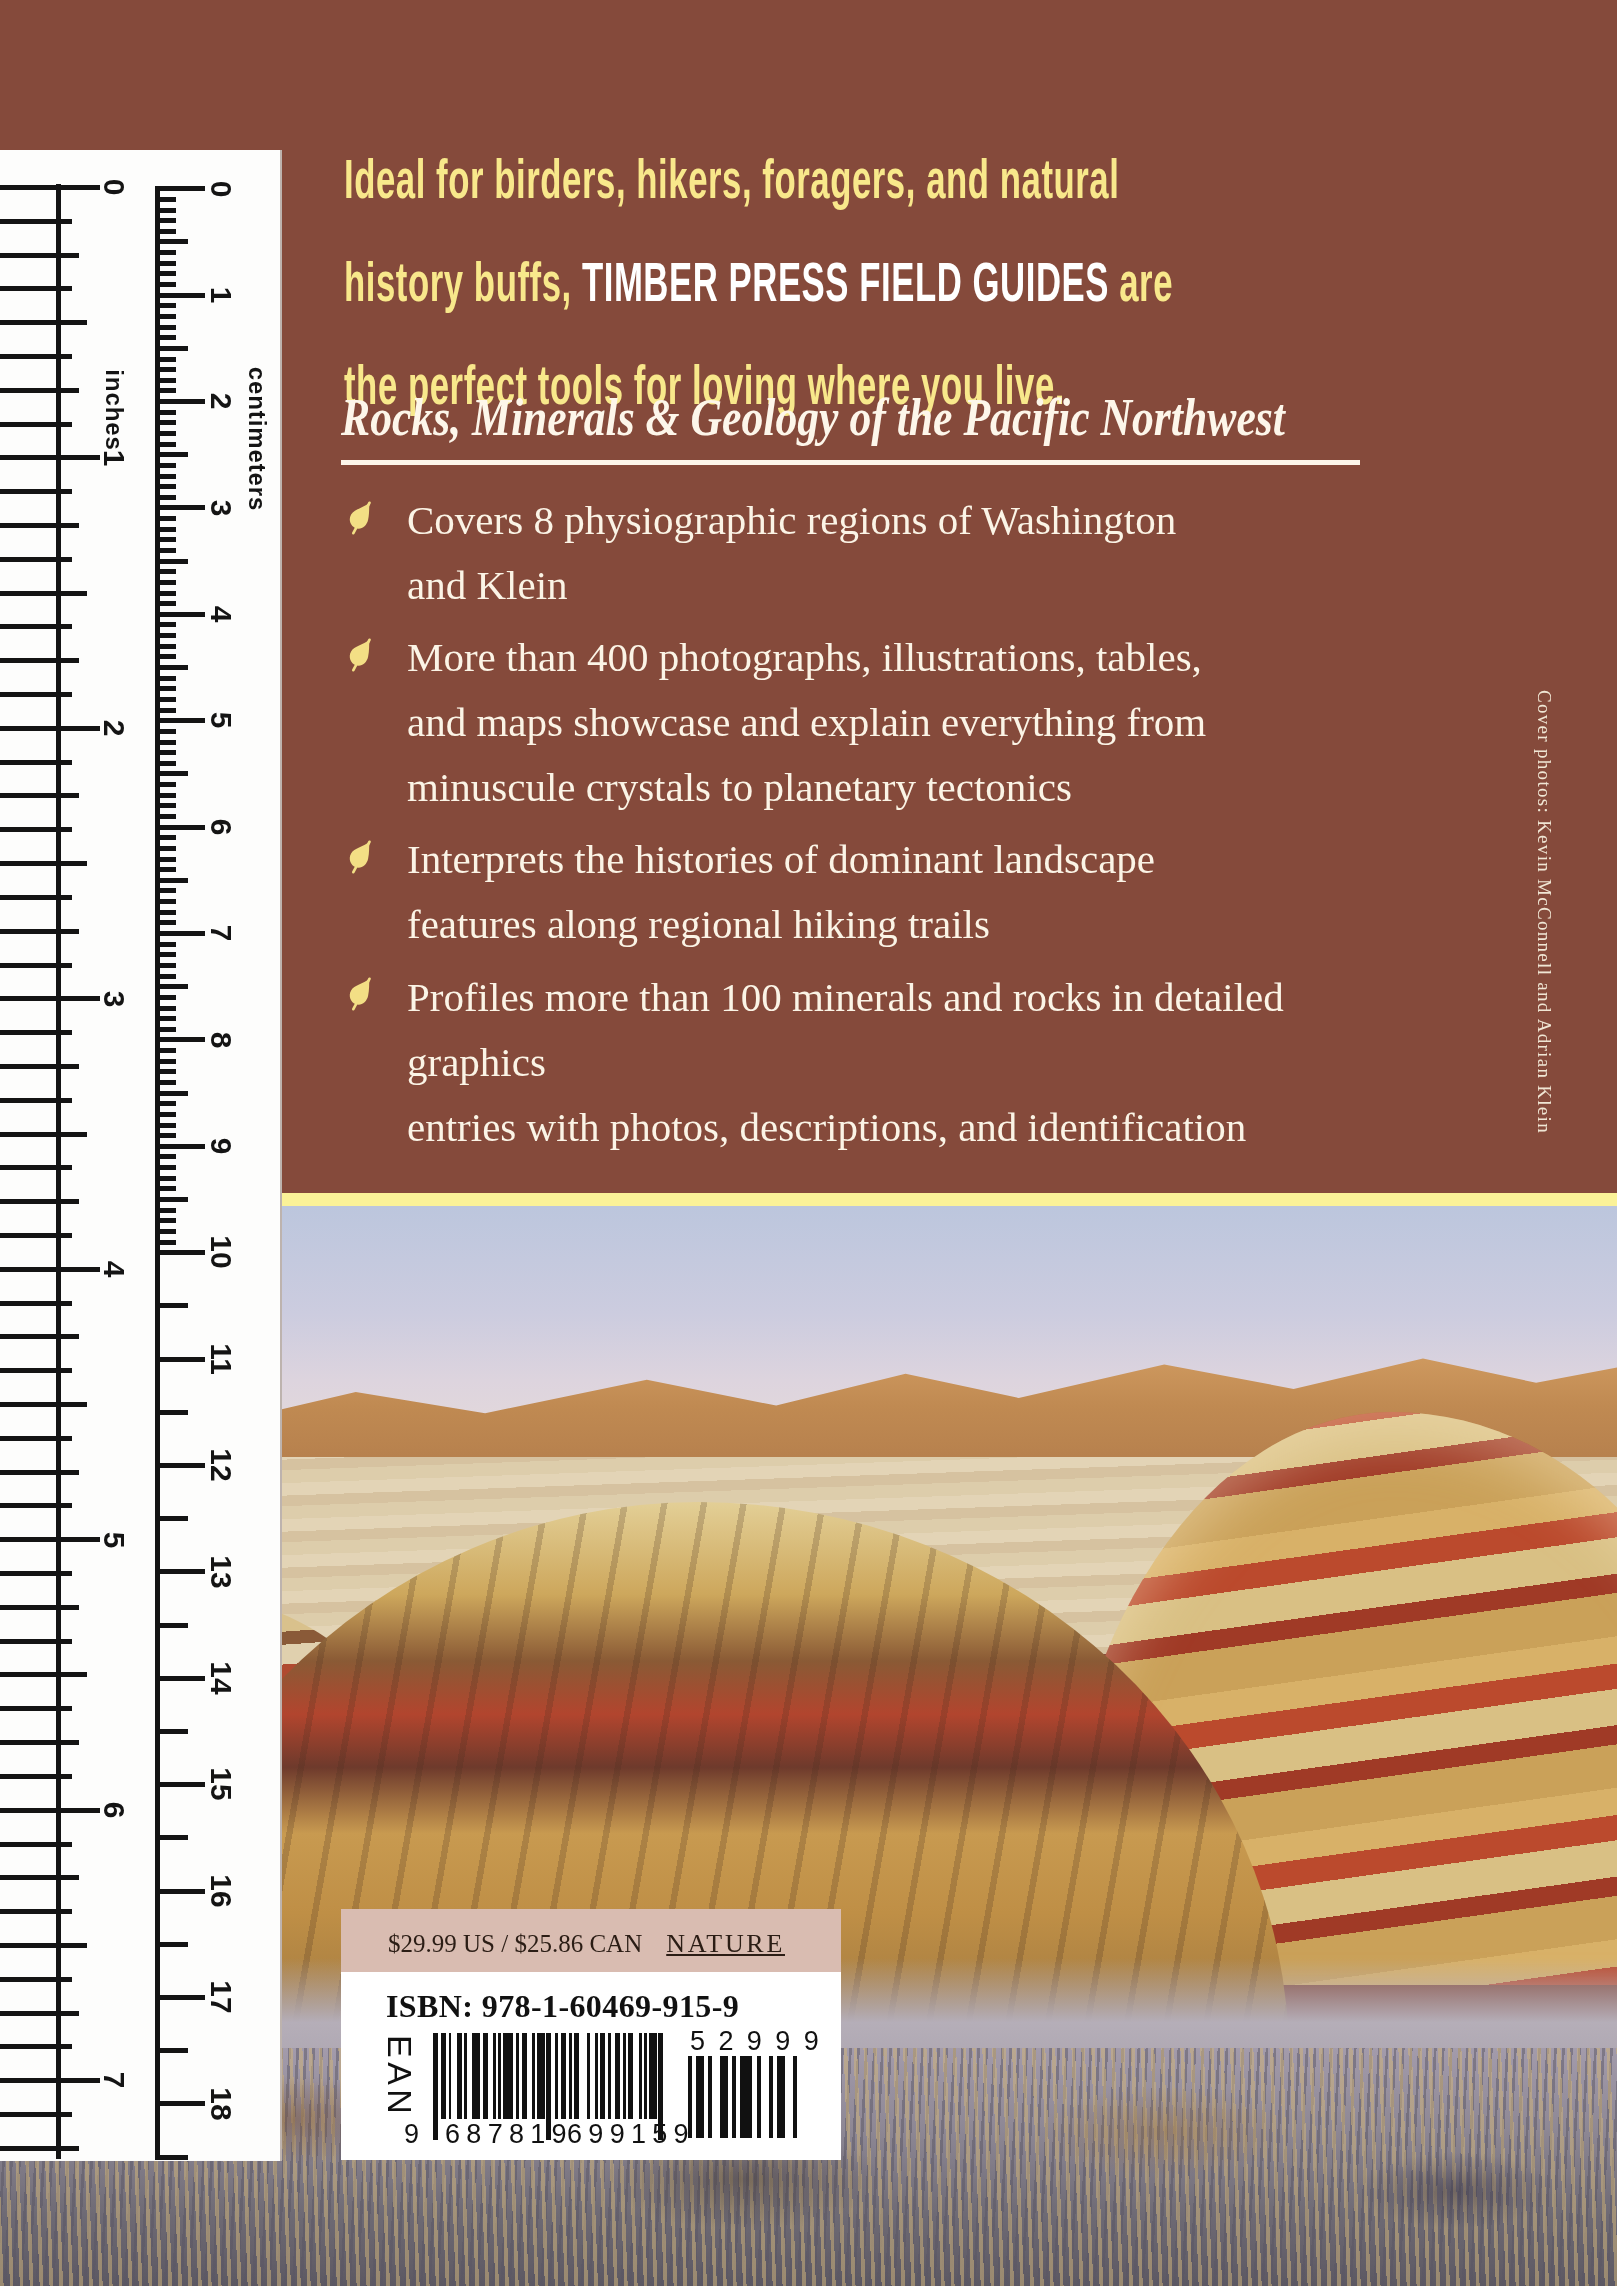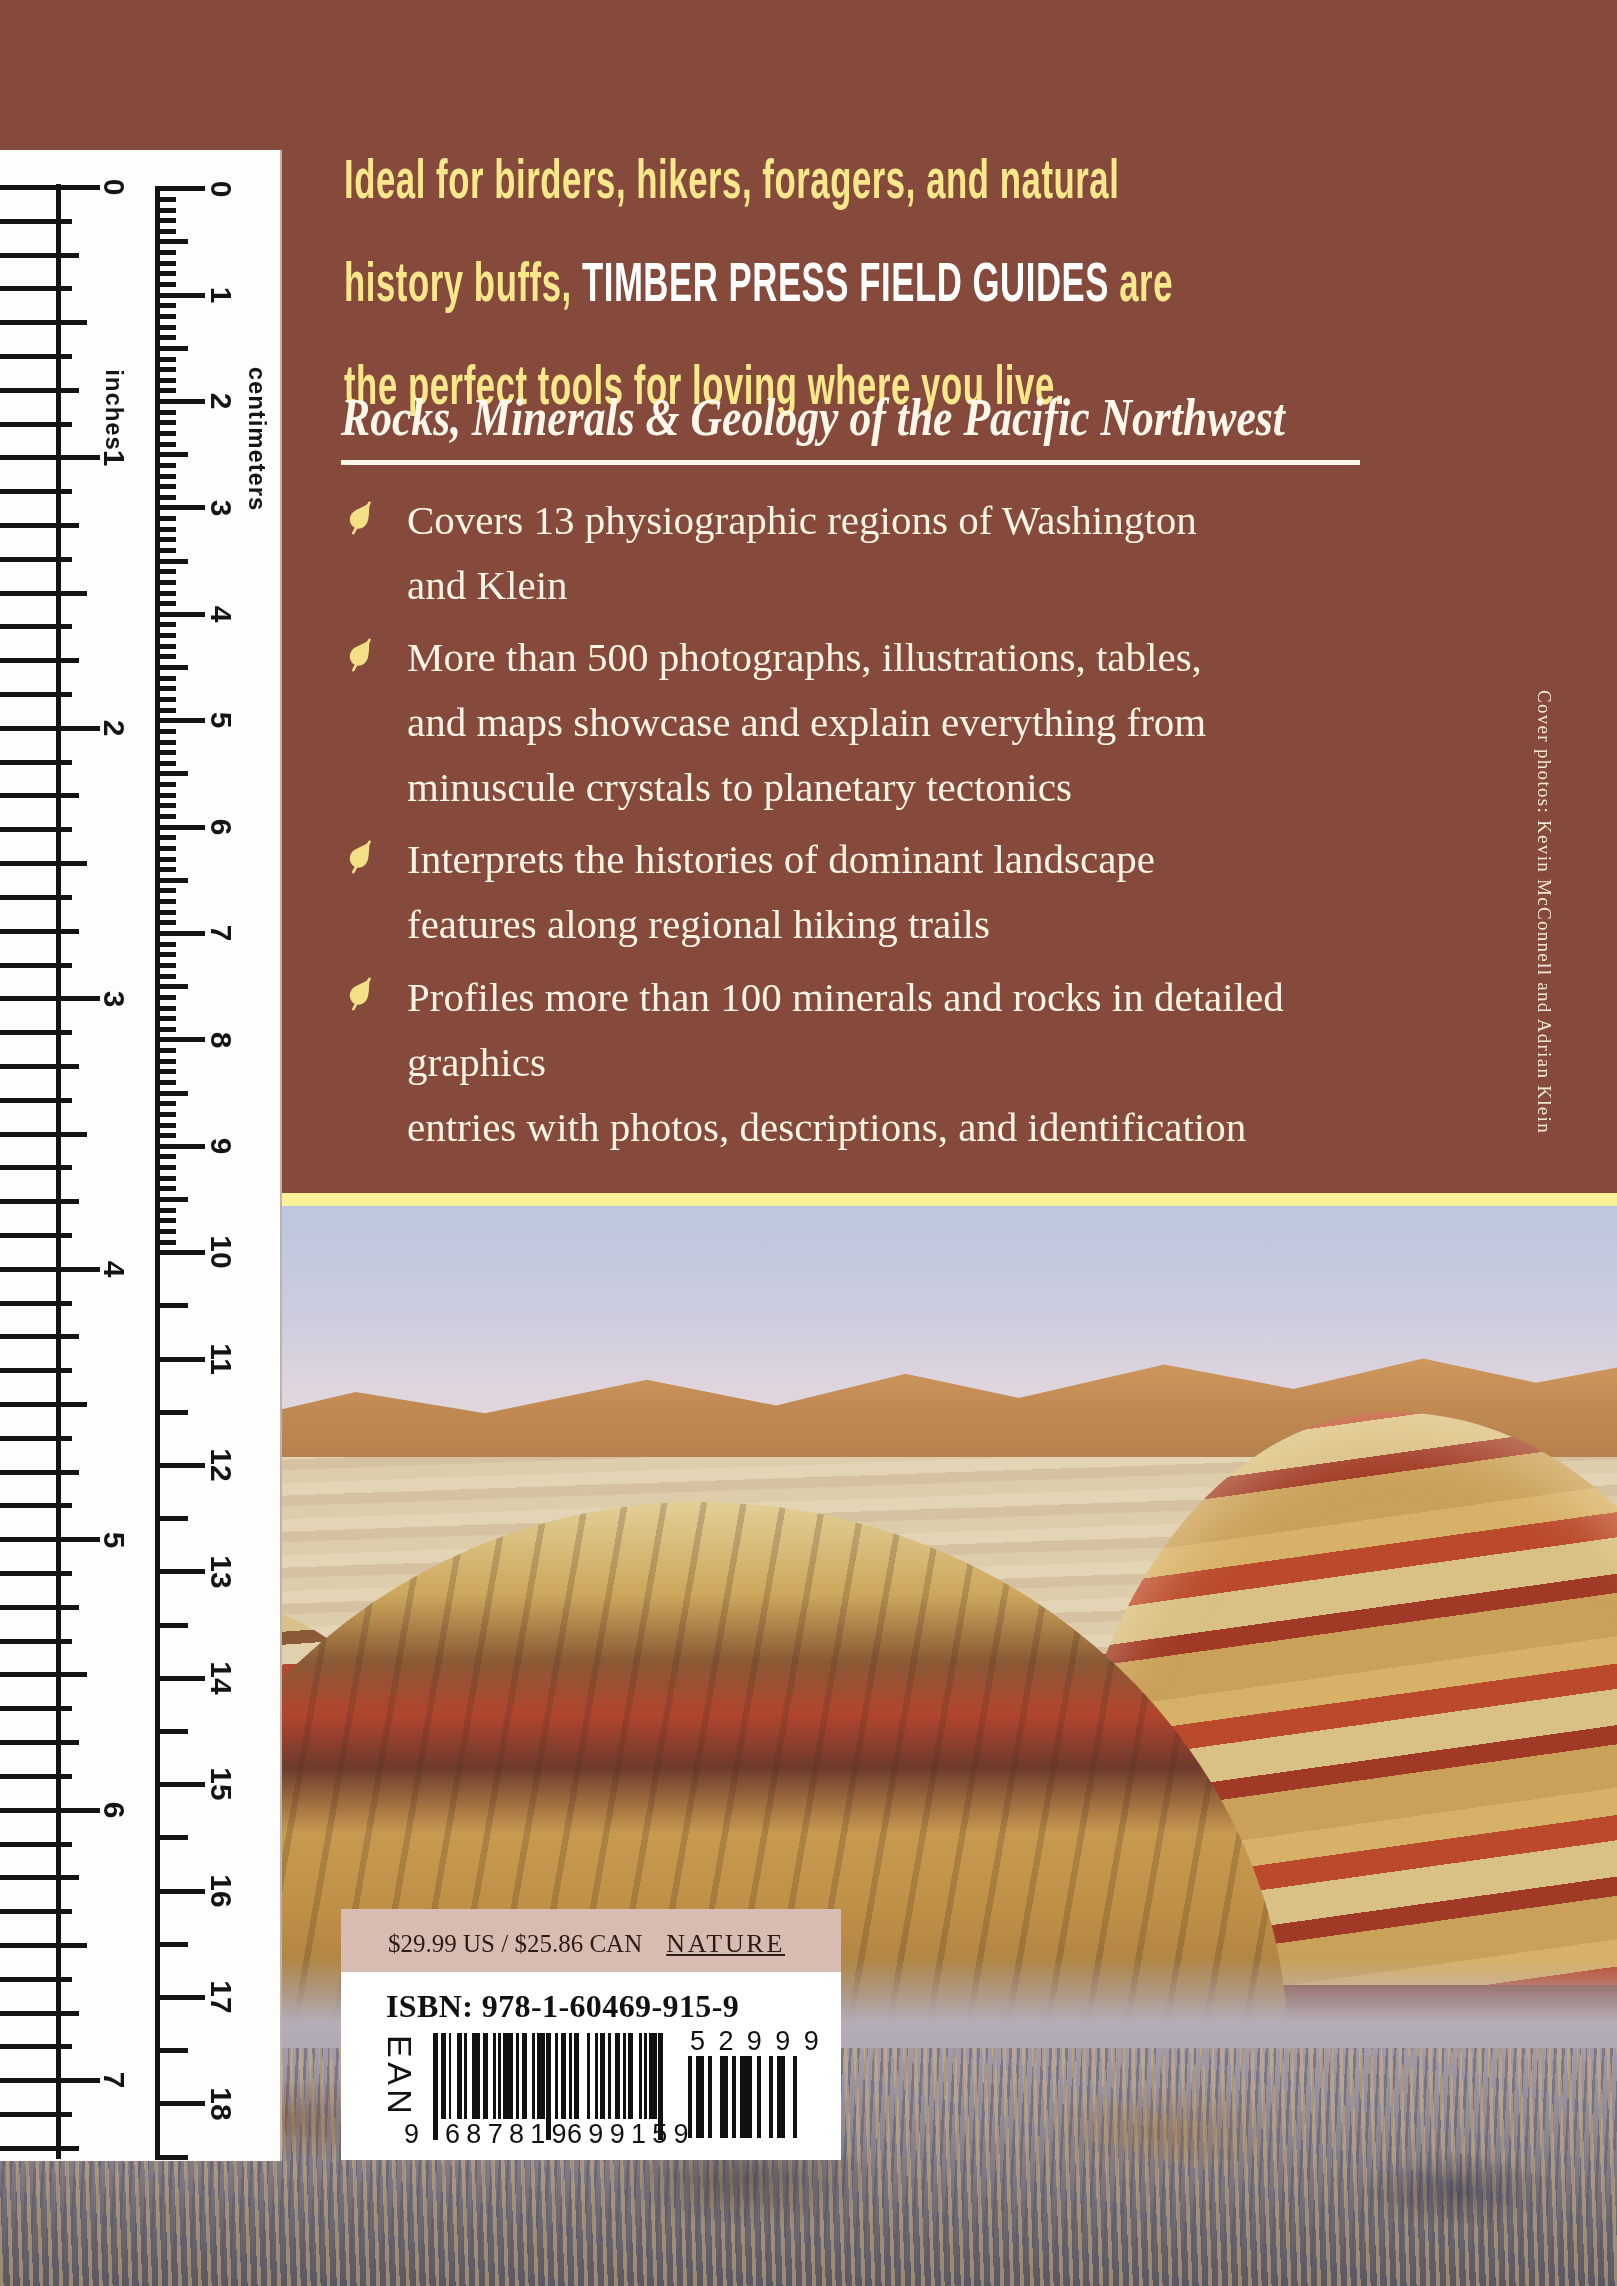--- a/index.html
+++ b/index.html
@@ -121,31 +121,31 @@
   <h1 class="title">Rocks, Minerals &amp; Geology of the Pacific Northwest</h1>
   <div class="title-rule"></div>
 
   <ul class="bullets">
       <li>
         <span class="leaf"><svg viewBox="0 0 32 38" width="29" height="34">
             <path d="M26 2 C19 8 9 9 5.5 15 C2 21 5 28.5 11 30.5 C17 32.5 23 28 24.5 21 C26 14 25.5 8 26 2 Z" fill="#f3df85"></path>
             <path d="M26 2 C21 12 15 23 8 36" stroke="#f3df85" stroke-width="3" fill="none" stroke-linecap="round"></path>
           </svg></span>
         <div style="margin-left:63px">
-          <div class="b-line">Covers 13 physiographic regions of Washington</div>
+          <div class="b-line">Covers 8 physiographic regions of Washington</div>
           <div class="b-line">and Klein</div>
         </div>
       </li>
       <li>
         <span class="leaf"><svg viewBox="0 0 32 38" width="29" height="34">
             <path d="M26 2 C19 8 9 9 5.5 15 C2 21 5 28.5 11 30.5 C17 32.5 23 28 24.5 21 C26 14 25.5 8 26 2 Z" fill="#f3df85"></path>
             <path d="M26 2 C21 12 15 23 8 36" stroke="#f3df85" stroke-width="3" fill="none" stroke-linecap="round"></path>
           </svg></span>
         <div style="margin-left:63px">
-          <div class="b-line">More than 500 photographs, illustrations, tables,</div>
+          <div class="b-line">More than 400 photographs, illustrations, tables,</div>
           <div class="b-line">and maps showcase and explain everything from</div>
           <div class="b-line">minuscule crystals to planetary tectonics</div>
         </div>
       </li>
       <li>
         <span class="leaf"><svg viewBox="0 0 32 38" width="29" height="34">
             <path d="M26 2 C19 8 9 9 5.5 15 C2 21 5 28.5 11 30.5 C17 32.5 23 28 24.5 21 C26 14 25.5 8 26 2 Z" fill="#f3df85"></path>
             <path d="M26 2 C21 12 15 23 8 36" stroke="#f3df85" stroke-width="3" fill="none" stroke-linecap="round"></path>
           </svg></span>
         <div style="margin-left:63px">

